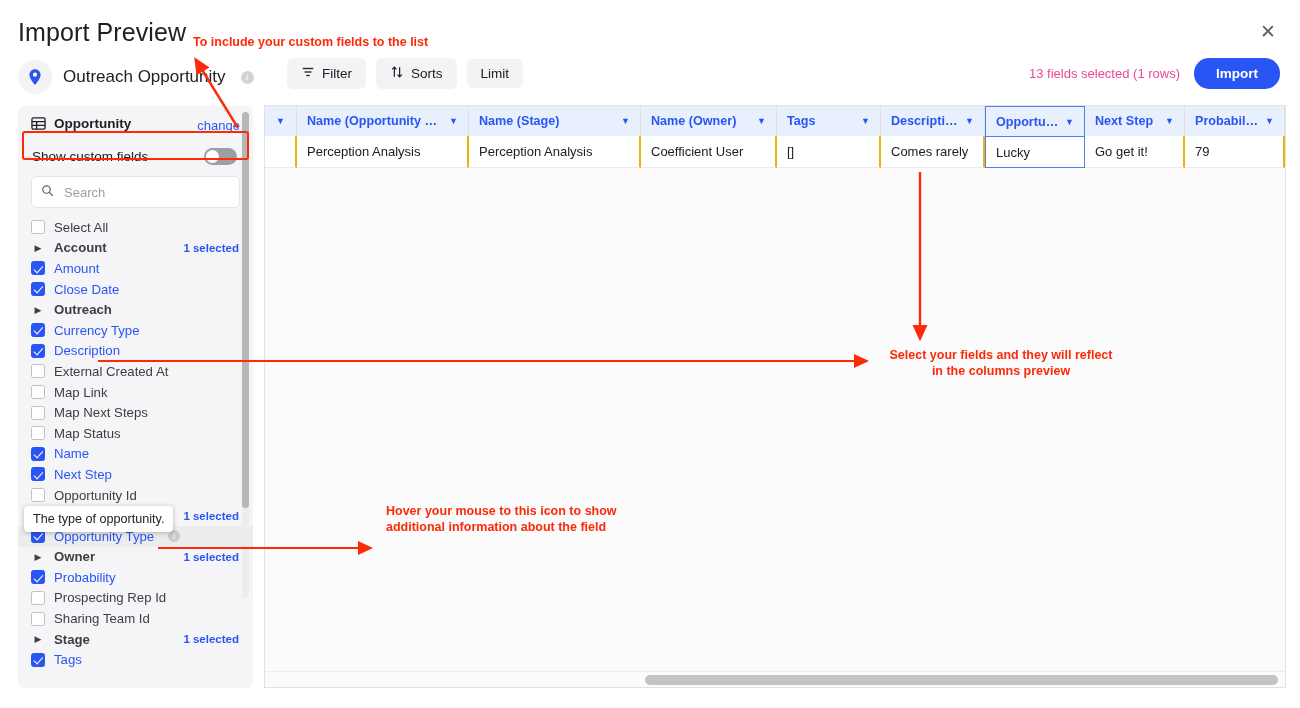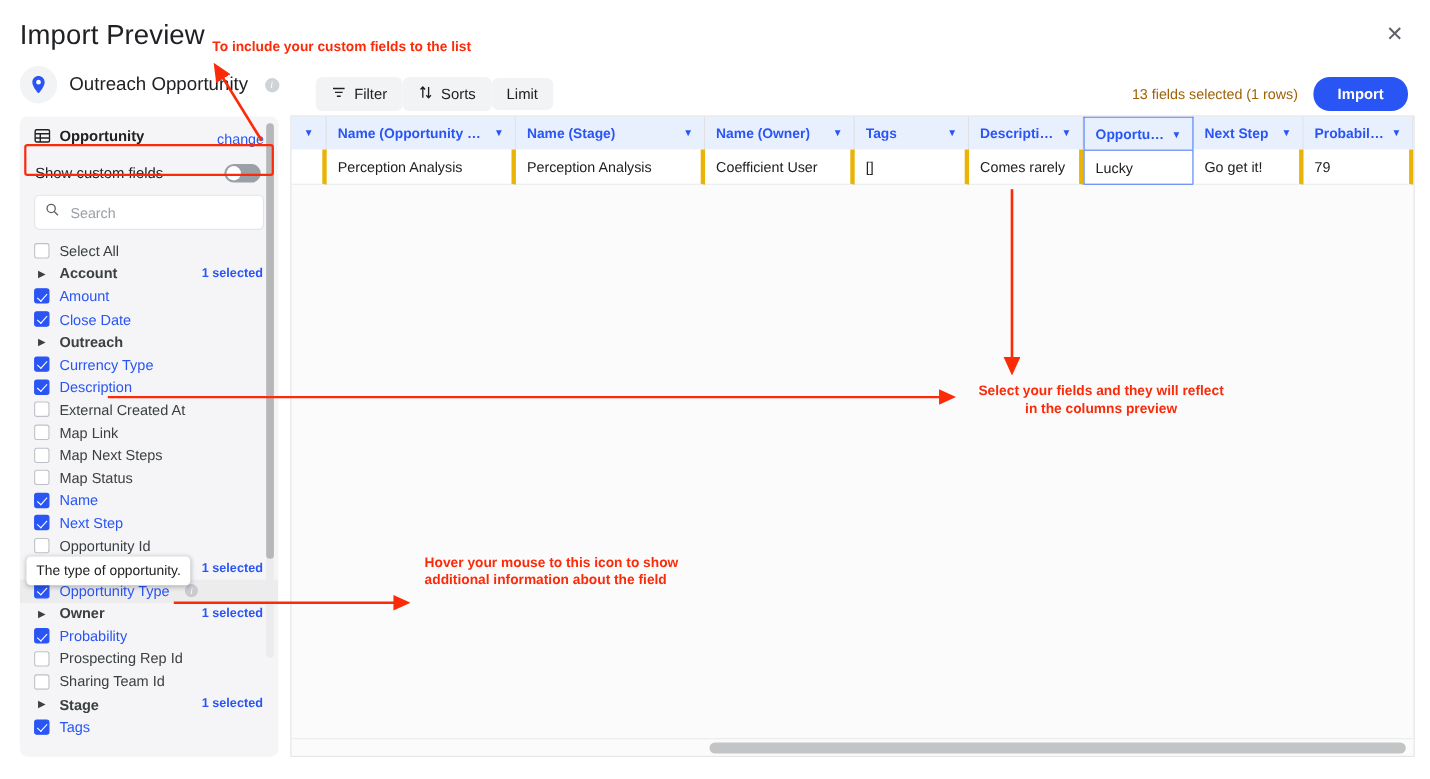--- a/index.html
+++ b/index.html
@@ -145,31 +145,31 @@
   .tooltip {
     position: absolute; left: 24px; top: 506px;
     background: #fff; border-radius: 4px; padding: 6px 9px;
     font-size: 12.6px; color: #202124;
     box-shadow: 0 1px 5px rgba(0,0,0,.26);
     white-space: nowrap; z-index: 40;
   }
 
   
   .toolbar {
-    position: absolute; left: 287px; top: 70px; right: 20px; height: 30px;
-    display: flex; align-items: center; 
+    position: absolute; left: 287px; top: 58px; right: 20px; height: 30px;
+    display: flex; align-items: center; gap: 10px;
   }
   .tb-btn {
     display: flex; align-items: center; gap: 7px;
     background: #f1f3f4; border: none; border-radius: 6px;
     padding: 7px 14px; font-size: 13.5px; color: #202124; cursor: pointer;
     font-family: "Liberation Sans", sans-serif;
   }
   .tb-right { margin-left: auto; display: flex; align-items: center; gap: 14px; }
-  .tb-status { font-size: 13px; color: #a16207; }
+  .tb-status { font-size: 13px; color: #ec4899; }
   .import-btn {
     background: #2a55f5; color: #fff; border: none; border-radius: 15px;
     padding: 8px 22px; font-size: 13.5px; font-weight: bold; cursor: pointer;
     font-family: "Liberation Sans", sans-serif;
   }
 
   
   .table-wrap {
     position: absolute; left: 264px; top: 105px;
     width: 1022px; height: 583px;
@@ -182,21 +182,21 @@
     border-right: 1px solid #dfe1e5; white-space: nowrap; overflow: hidden;
     cursor: pointer;
   }
   .th .lbl { overflow: hidden; text-overflow: ellipsis; }
   .th .dd { color: #2a55f5; font-size: 9px; margin-left: 6px; flex: 0 0 auto; }
   .th.select-col { width: 32px; justify-content: center; padding: 0; }
   .trow { display: flex; height: 32px; background: #fff; }
   .td {
     display: flex; align-items: center; padding: 0 10px;
     font-size: 13px; color: #202124;
-    border-right: 4px solid #eab308; border-bottom: 1px solid #e8eaed;
+    border-right: 2px solid #eab308; border-bottom: 1px solid #e8eaed;
     white-space: nowrap; overflow: hidden;
   }
   .td.select-col { width: 32px; padding: 0; }
   .td.active-cell { border: 1.6px solid #4f7df5; }
   .th.active-col { border: 1.6px solid #4f7df5; border-bottom: none; }
 
   .table-body-fill { background: #fbfbfb; height: 504px; }
   .hscroll-area {
     position: absolute; left: 0; bottom: 0; width: 1020px; height: 16px;
     background: #fbfbfb; border-top: 1px solid #ececec;

